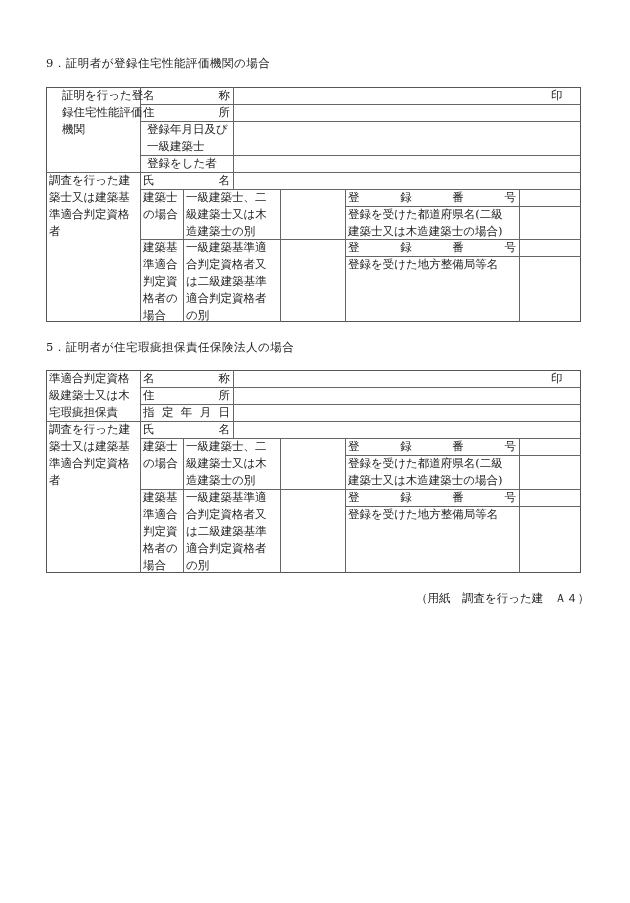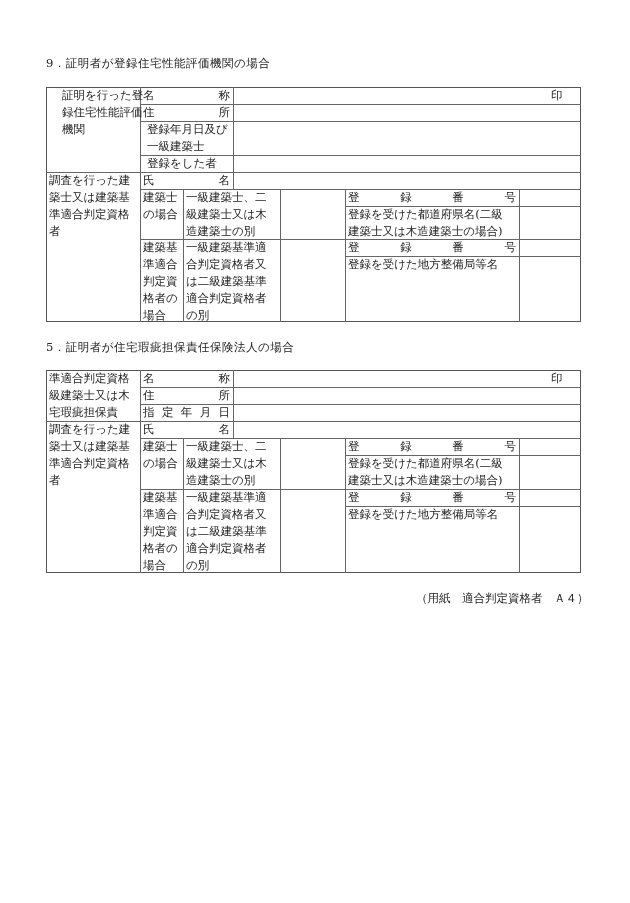--- a/index.html
+++ b/index.html
@@ -246,13 +246,13 @@
     <span>登</span>
     <span>録</span>
     <span>番</span>
     <span>号</span>
   </div>
   <div class="cell" style="left:519px; top:489px; width:62px; height:17px;"></div>
   <div class="cell" style="left:345px; top:506px; width:174px;">登録を受けた地方整備局等名</div>
   <div class="cell" style="left:519px; top:506px; width:62px; height:67px;"></div>
 </div>
 
-<div class="footer">（用紙　適合判定資格者　Ａ４）</div>
+<div class="footer">（用紙　調査を行った建　Ａ４）</div>
 
 </body></html>

